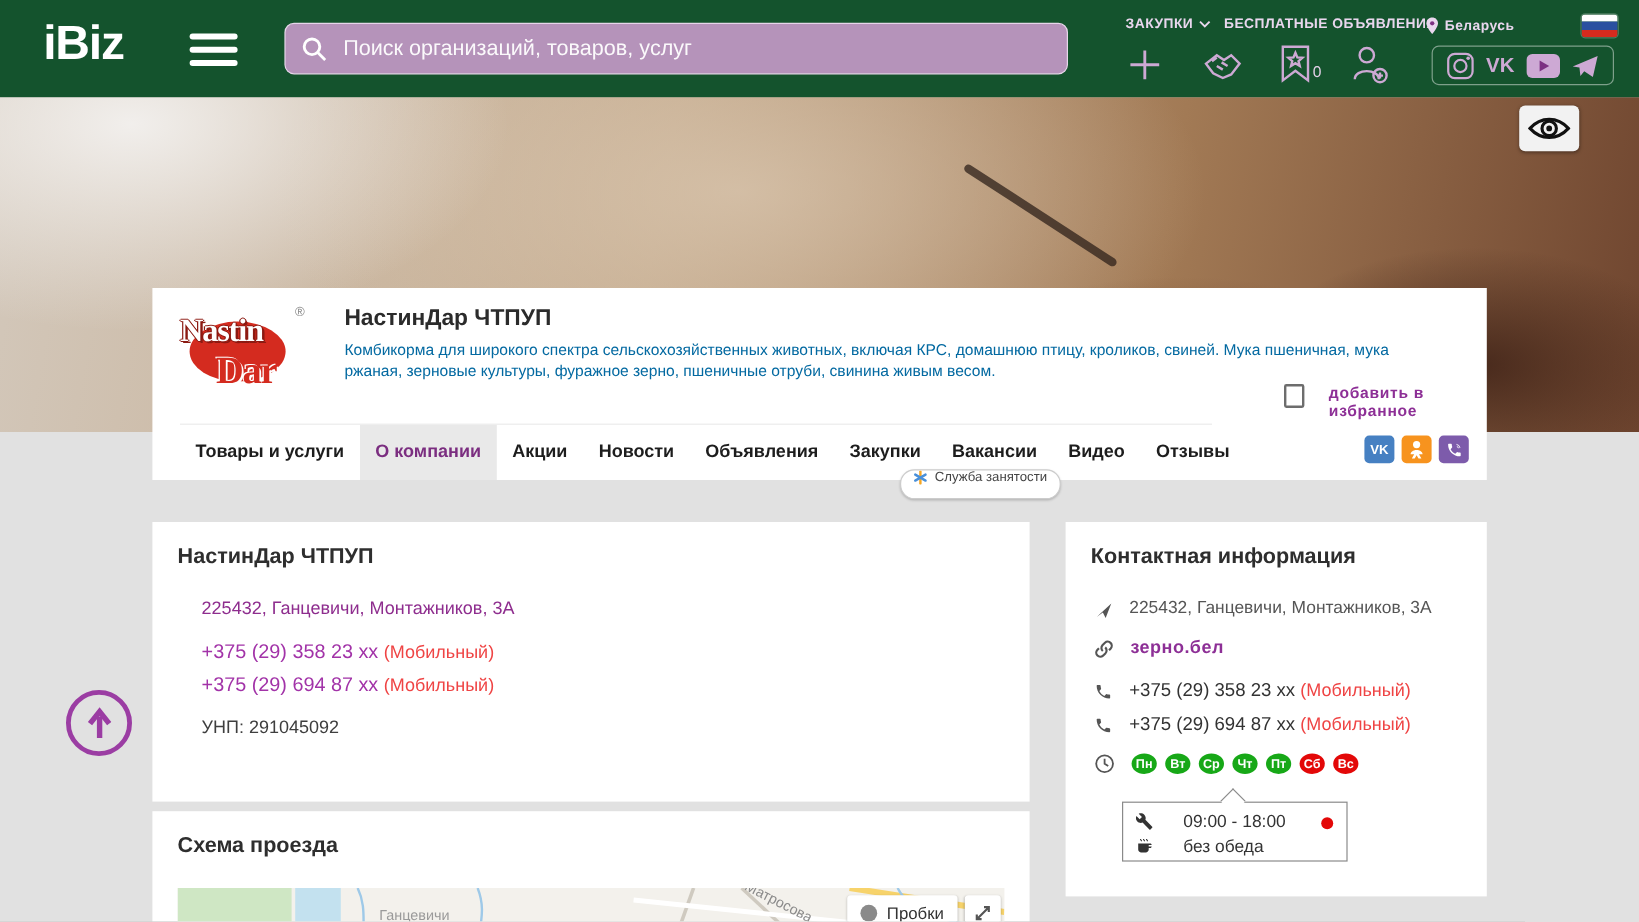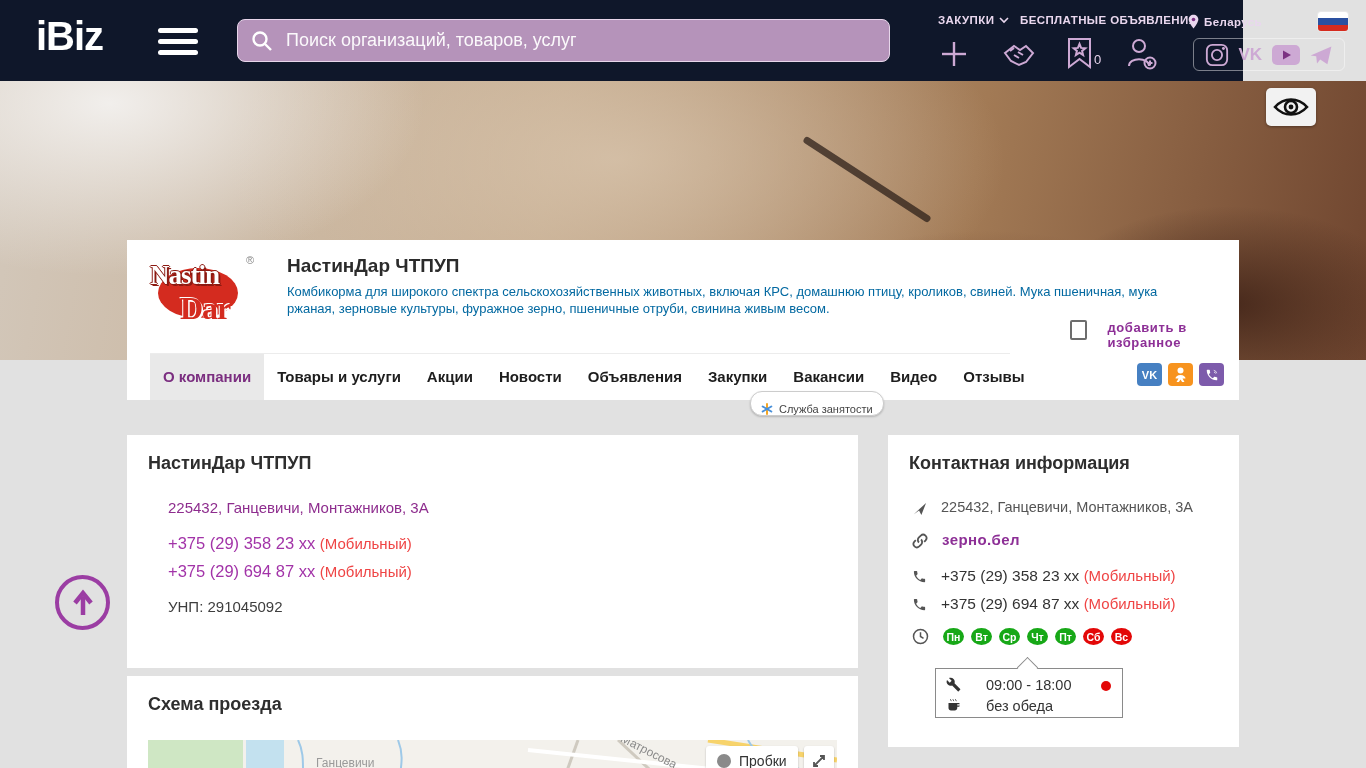--- a/index.html
+++ b/index.html
@@ -1,19 +1,19 @@
 <!DOCTYPE html>
 <html><head>
 <meta charset="utf-8">
 <style>
   html,body{margin:0;padding:0;background:#cfcfcf;font-family:"Liberation Sans",sans-serif;}
   .page{position:relative;width:1366px;height:768px;background:#e1e1e1;overflow:hidden;}
 
   
-  .header{position:absolute;left:0;top:0;width:1243px;height:81px;background:#0f172a;z-index:30;}
+  .header{position:absolute;left:0;top:0;width:1366px;height:81px;background:#14532d;z-index:30;}
   .logo{position:absolute;left:36px;top:14px;font-size:40px;font-weight:800;color:#fff;letter-spacing:-1px;cursor:pointer;}
   .burger{position:absolute;left:158px;top:28px;width:40px;cursor:pointer;}
   .burger span{display:block;height:5px;background:#fff;border-radius:3px;margin-bottom:6px;}
   .search{position:absolute;left:237px;top:19px;width:653px;height:43px;background:#b593ba;border:1px solid #e7d6ea;border-radius:8px;display:flex;align-items:center;padding:0 12px;box-sizing:border-box;}
   .search input{flex:1;background:transparent;border:none;outline:none;color:#fff;font-size:18px;font-family:"Liberation Sans",sans-serif;}
   .search input::placeholder{color:#fff;opacity:.95;}
   .tn{position:absolute;top:14px;font-size:11.5px;font-weight:bold;color:#e9d7ee;letter-spacing:.4px;display:flex;align-items:center;gap:5px;cursor:pointer;white-space:nowrap;}
   .flag{position:absolute;left:1318px;top:12px;width:30px;height:19px;border-radius:3px;overflow:hidden;cursor:pointer;box-shadow:0 0 0 1px rgba(255,255,255,.25);}
   .flag div{height:33.3%;}
   .hic{position:absolute;cursor:pointer;display:flex;align-items:center;}
@@ -46,21 +46,21 @@
   .fav .box{width:16px;height:16px;border:2px solid #6d6d6d;border-radius:2px;background:#fff;}
   .fav .lbl{font-size:13px;font-weight:bold;color:#8d2f96;letter-spacing:.6px;}
   .tabs{position:absolute;left:23px;bottom:0;height:46px;display:flex;border-top:1px solid #ececec;width:860px;}
   .tab{padding:0 13px;line-height:46px;font-size:15px;font-weight:bold;color:#1d1d1d;cursor:pointer;white-space:nowrap;}
   .tab.active{background:#e9e9e9;color:#7b2e80;}
   .csocial{position:absolute;right:15px;bottom:14px;display:flex;gap:6px;}
   .sbtn{width:25px;height:23px;border-radius:4px;display:flex;align-items:center;justify-content:center;color:#fff;cursor:pointer;}
   .sbtn.vk{background:#4680c2;font-size:11px;font-weight:800;}
   .sbtn.ok{background:#f7931e;}
   .sbtn.vb{background:#7d5bab;}
-  .emp-tip{position:absolute;left:750px;top:391px;height:23px;background:#fff;border:1px solid #ccc;border-radius:12px;display:flex;align-items:flex-end;gap:6px;padding:0 10px;font-size:11px;color:#444;z-index:12;box-shadow:0 1px 2px rgba(0,0,0,.2);white-space:nowrap;}
+  .emp-tip{position:absolute;left:750px;top:391px;height:23px;background:#fff;border:1px solid #ccc;border-radius:12px;display:flex;align-items:flex-start;gap:6px;padding:0 10px;font-size:11px;color:#444;z-index:12;box-shadow:0 1px 2px rgba(0,0,0,.2);white-space:nowrap;}
 
   
   .card{position:absolute;background:#fff;}
   .card h2{position:absolute;left:21px;top:18px;margin:0;font-size:18px;font-weight:bold;color:#2e2e2e;}
   .about{left:127px;top:435px;width:731px;height:233px;}
   .a-address{position:absolute;left:41px;top:64px;font-size:15px;color:#8e2d8e;cursor:pointer;}
   .a-phone{position:absolute;left:41px;font-size:16.5px;color:#a233a8;cursor:pointer;}
   .a-phone .type, .c-type{color:#ef4444;font-size:15px;font-weight:normal;}
   .a-unp{position:absolute;left:41px;top:163px;font-size:15px;color:#3e3e3e;}
 
@@ -203,22 +203,22 @@
       <div class="dar">Dar</div>
       <div class="reg">®</div>
     </div>
     <div class="ctitle">НастинДар ЧТПУП</div>
     <div class="cdesc">Комбикорма для широкого спектра сельскохозяйственных животных, включая КРС, домашнюю птицу, кроликов, свиней. Мука пшеничная, мука ржаная, зерновые культуры, фуражное зерно, пшеничные отруби, свинина живым весом.</div>
     <div class="fav">
       <span class="box"></span>
       <span class="lbl">добавить в избранное</span>
     </div>
     <div class="tabs">
+      <div class="tab">Товары и услуги</div>
       <div class="tab active">О компании</div>
-      <div class="tab">Товары и услуги</div>
       <div class="tab">Акции</div>
       <div class="tab">Новости</div>
       <div class="tab">Объявления</div>
       <div class="tab">Закупки</div>
       <div class="tab">Вакансии</div>
       <div class="tab">Видео</div>
       <div class="tab">Отзывы</div>
     </div>
     <div class="csocial">
       <div class="sbtn vk">VK</div>

